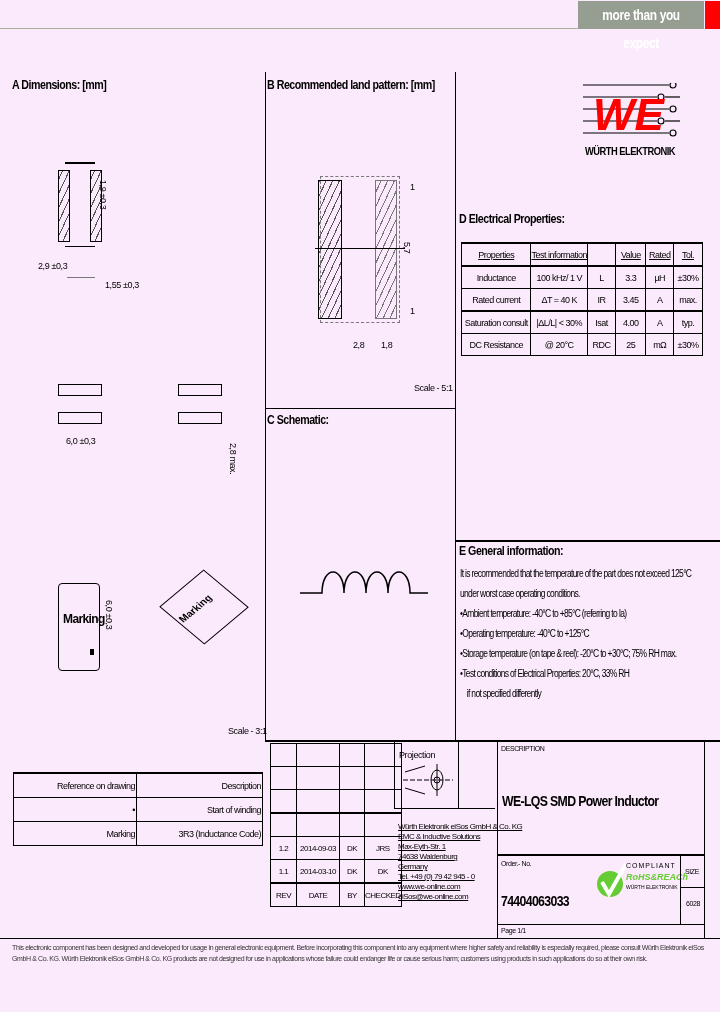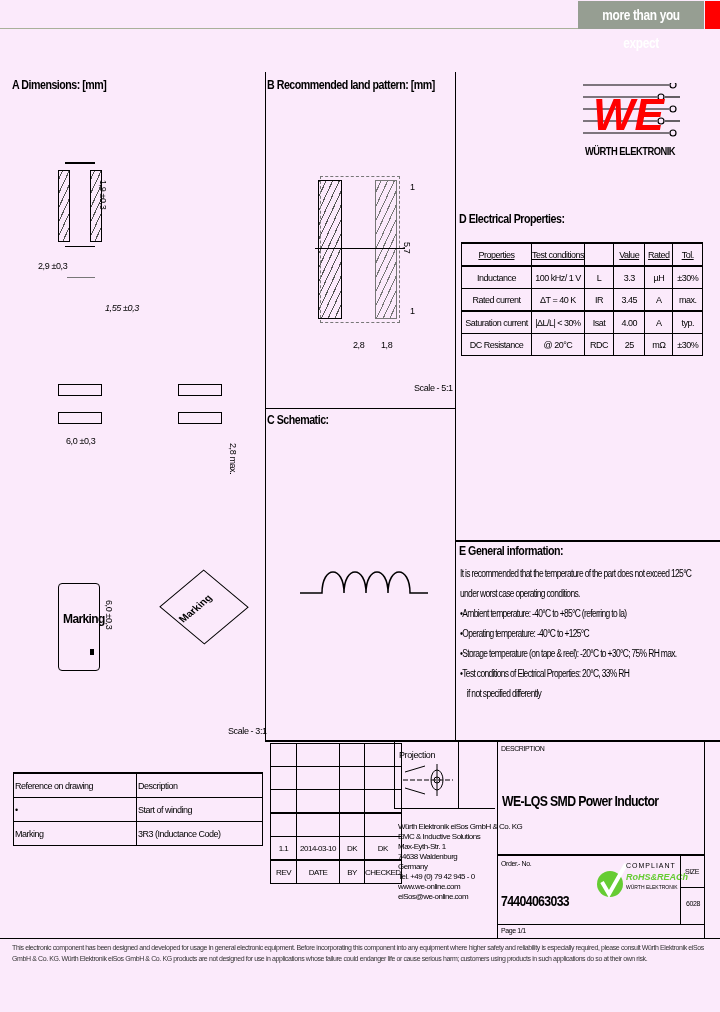--- a/index.html
+++ b/index.html
@@ -16,21 +16,21 @@
                color:#fff; font-weight:bold; font-size:14px; line-height:28px; text-align:center; letter-spacing:-0.4px; }
     .tagline span { display:inline-block; transform:scaleX(0.85); }
     .redbar { position:absolute; left:705px; top:1px; width:15px; height:28px; background:#ff0000; }
     
     table { border-collapse:collapse; }
     .etable { position:absolute; left:461px; top:242px; width:242px; font-size:9px; }
     .etable td { border:1px solid #000; height:21px; text-align:center; padding:0; white-space:nowrap; letter-spacing:-0.5px; }
     .etable tr.head td { border-top:2px solid #000;text-decoration:underline; }
     .etable tr.sep td { border-top:2px solid #000; }
     .rtable { position:absolute; left:13px; top:772px; width:250px; font-size:9px; }
-    .rtable td { border:1px solid #000; height:21px; text-align:left; letter-spacing:-0.5px; white-space:nowrap; }
+    .rtable td { border:1px solid #000; height:21px; text-align:right; letter-spacing:-0.5px; white-space:nowrap; }
     .rtable tr.first td { border-top:2px solid #000; }
     .rev { position:absolute; left:270px; top:743px; font-size:8px; }
     .rev td { border:1px solid #000; height:22px; text-align:center; letter-spacing:-0.5px; white-space:nowrap; padding:0; }
     .geninfo div { font-size:10px; letter-spacing:-0.8px; line-height:20px; white-space:nowrap; transform:scaleX(0.85); transform-origin:left; }
     .hatch { background:repeating-linear-gradient(-65deg, transparent 0 5px, #555 5px 6px); border:1px solid #000; }
     .hatchl { background:repeating-linear-gradient(-65deg, transparent 0 5px, #777 5px 6px); border:1px solid #777; }
   </style>
 </head>
 <body>
 
@@ -45,21 +45,21 @@
 
 <div class="abs title" style="left:12px; top:77px;">A Dimensions: [mm]</div>
 <div class="abs" style="left:55px; top:162px; width:50px; height:90px;">
   <div class="abs" style="left:10px; top:0; width:30px; height:4px; border-top:2px solid #000;"></div>
   <div class="abs hatch" style="left:3px; top:8px; width:10px; height:70px;"></div>
   <div class="abs hatch" style="left:35px; top:8px; width:10px; height:70px;"></div>
   <div class="abs" style="left:10px; top:84px; width:30px; border-top:1px solid #000;"></div>
 </div>
 <div class="abs small" style="left:108px; top:180px; transform:rotate(90deg); transform-origin:left top;">1,9 ±0,3</div>
 <div class="abs small" style="left:38px; top:261px;">2,9 ±0,3</div>
-<div class="abs small" style="left:105px; top:303px;font-style:italic;">1,55 ±0,3</div>
+<div class="abs small" style="left:105px; top:280px;">1,55 ±0,3</div>
 <div class="hline" style="left:67px; top:277px; width:28px; background:#777;"></div>
 
 <div class="abs" style="left:58px; top:384px; width:44px; height:40px;">
   <div class="abs" style="left:0; top:0; width:42px; height:10px; border:1px solid #000;"></div>
   <div class="abs" style="left:0; top:28px; width:42px; height:10px; border:1px solid #000;"></div>
 </div>
 <div class="abs small" style="left:66px; top:436px;">6,0 ±0,3</div>
 <div class="abs" style="left:178px; top:384px; width:44px; height:40px;">
   <div class="abs" style="left:0; top:0; width:42px; height:10px; border:1px solid #000;"></div>
   <div class="abs" style="left:0; top:28px; width:42px; height:10px; border:1px solid #000;"></div>
@@ -113,21 +113,21 @@
     <text x="18" y="47" font-family="Liberation Sans, sans-serif" font-size="44" font-weight="bold" font-style="italic" fill="#ff0000">WE</text>
   </svg>
   <div class="abs" style="left:10px; top:62px; font-size:11px; font-weight:bold; letter-spacing:-0.6px; transform:scaleX(0.85); transform-origin:left; white-space:nowrap;">WÜRTH ELEKTRONIK</div>
 </div>
 
 <div class="abs title" style="left:459px; top:211px;">D Electrical Properties:</div>
 <table class="etable">
   <tbody>
       <tr class="head">
     <td style="width:70px">Properties</td>
-    <td style="width:50px">Test conditions</td>
+    <td style="width:50px">Test information</td>
     <td style="width:30px"></td>
     <td style="width:32px">Value</td>
     <td style="width:28px">Rated</td>
     <td style="width:30px">Tol.</td>
   </tr>
   <tr class="sep">
     <td>Inductance</td>
         <td>100 kHz/ 1 V</td>
         <td>L</td>
         <td>3.3</td>
@@ -136,21 +136,21 @@
   </tr>
   <tr>
     <td>Rated current</td>
         <td>ΔT = 40 K</td>
         <td>IR</td>
         <td>3.45</td>
         <td>A</td>
         <td>max.</td>
   </tr>
   <tr class="sep">
-    <td>Saturation current</td>
+    <td>Saturation consult</td>
         <td>|ΔL/L| &lt; 30%</td>
         <td>Isat</td>
         <td>4.00</td>
         <td>A</td>
         <td>typ.</td>
   </tr>
   <tr>
     <td>DC Resistance</td>
         <td>@ 20°C</td>
         <td>RDC</td>
@@ -209,20 +209,26 @@
         <td></td>
         <td></td>
         <td></td>
         <td></td>
       </tr>
   <tr style="border-top:2px solid #000">
         <td></td>
         <td></td>
         <td></td>
         <td></td>
+      </tr>
+  <tr>
+        <td>1.2</td>
+        <td>2014-09-03</td>
+        <td>DK</td>
+        <td>JRS</td>
       </tr>
   <tr>
         <td>1.1</td>
         <td>2014-03-10</td>
         <td>DK</td>
         <td>DK</td>
       </tr>
   <tr style="border-top:2px solid #000">
         <td>REV</td>
         <td>DATE</td>
@@ -238,21 +244,21 @@
     <line x1="4" y1="12" x2="24" y2="6" stroke="#000"></line>
       <line x1="4" y1="28" x2="24" y2="34" stroke="#000"></line>
     <line x1="2" y1="20" x2="52" y2="20" stroke="#000" stroke-dasharray="5,2"></line>
     <ellipse cx="36" cy="20" rx="6" ry="10" fill="none" stroke="#000"></ellipse>
       <circle cx="36" cy="20" r="3" fill="none" stroke="#000"></circle>
     <line x1="36" y1="4" x2="36" y2="36" stroke="#000"></line>
   </svg>
 </div>
 <div class="vline" style="left:458px; top:742px; height:66px;"></div>
 
-<div class="abs" style="left:398px; top:822px; font-size:8px; line-height:10px; letter-spacing:-0.5px;">
+<div class="abs" style="left:398px; top:822px; font-size:8px; line-height:10px; letter-spacing:-0.5px;text-decoration:underline;">
   <div>Würth Elektronik eiSos GmbH &amp; Co. KG</div>
   <div>EMC &amp; Inductive Solutions</div>
   <div>Max-Eyth-Str. 1</div>
   <div>74638 Waldenburg</div>
   <div>Germany</div>
   <div>Tel. +49 (0) 79 42 945 - 0</div>
   <div>www.we-online.com</div>
   <div>eiSos@we-online.com</div>
 </div>
 

